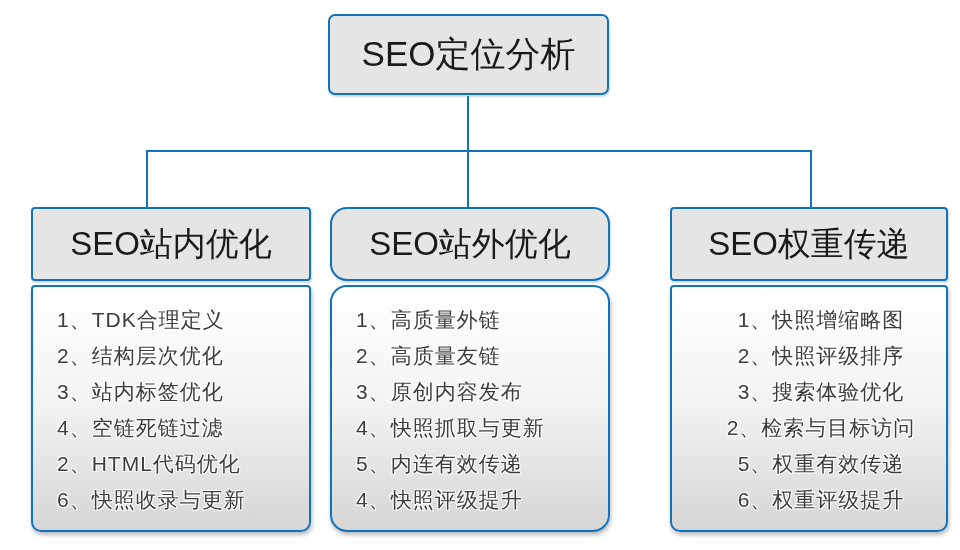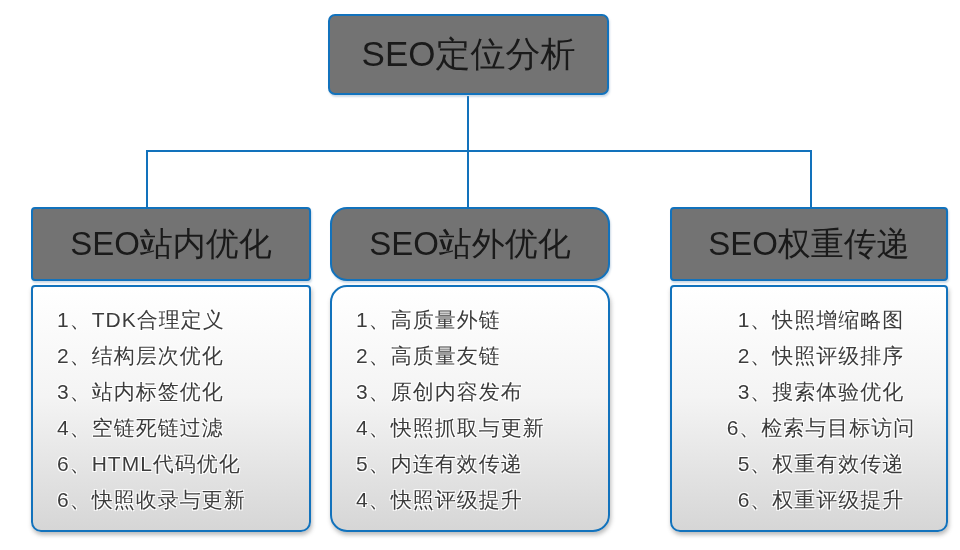--- a/index.html
+++ b/index.html
@@ -18,21 +18,21 @@
   .line { position: absolute; background: #1272bc; }
   .line-root-v   { left: 467px; top: 96px;  width: 2px;  height: 55px; }
   .line-main-h   { left: 146px; top: 150px; width: 666px; height: 2px; }
   .line-left-v   { left: 146px; top: 150px; width: 2px;  height: 58px; }
   .line-mid-v    { left: 467px; top: 150px; width: 2px;  height: 58px; }
   .line-right-v  { left: 810px; top: 150px; width: 2px;  height: 58px; }
 
   
   .node {
     position: absolute;
-    background: #737373;
+    background: #e5e5e5;
     border: 2px solid #1272bc;
     display: flex;
     align-items: center;
     justify-content: center;
     color: #1a1a1a;
     white-space: nowrap;
   }
   .root-node {
     left: 328px; top: 14px; width: 281px; height: 81px;
     border-radius: 7px;
@@ -85,21 +85,21 @@
   </div>
 
   <div class="node branch-header col-0">
     <span>SEO站内优化</span>
   </div>
   <div class="branch-list col-0">
     <div class="list-item">1、TDK合理定义</div>
     <div class="list-item">2、结构层次优化</div>
     <div class="list-item">3、站内标签优化</div>
     <div class="list-item">4、空链死链过滤</div>
-    <div class="list-item">6、HTML代码优化</div>
+    <div class="list-item">2、HTML代码优化</div>
     <div class="list-item">6、快照收录与更新</div>
   </div>
 
   <div class="node branch-header col-1">
     <span>SEO站外优化</span>
   </div>
   <div class="branch-list col-1">
     <div class="list-item">1、高质量外链</div>
     <div class="list-item">2、高质量友链</div>
     <div class="list-item">3、原创内容发布</div>
@@ -108,18 +108,18 @@
     <div class="list-item">4、快照评级提升</div>
   </div>
 
   <div class="node branch-header col-2">
     <span>SEO权重传递</span>
   </div>
   <div class="branch-list col-2">
     <div class="list-item">1、快照增缩略图</div>
     <div class="list-item">2、快照评级排序</div>
     <div class="list-item">3、搜索体验优化</div>
-    <div class="list-item">6、检索与目标访问</div>
+    <div class="list-item">2、检索与目标访问</div>
     <div class="list-item">5、权重有效传递</div>
     <div class="list-item">6、权重评级提升</div>
   </div>
 
 </div>
 
 </body></html>

